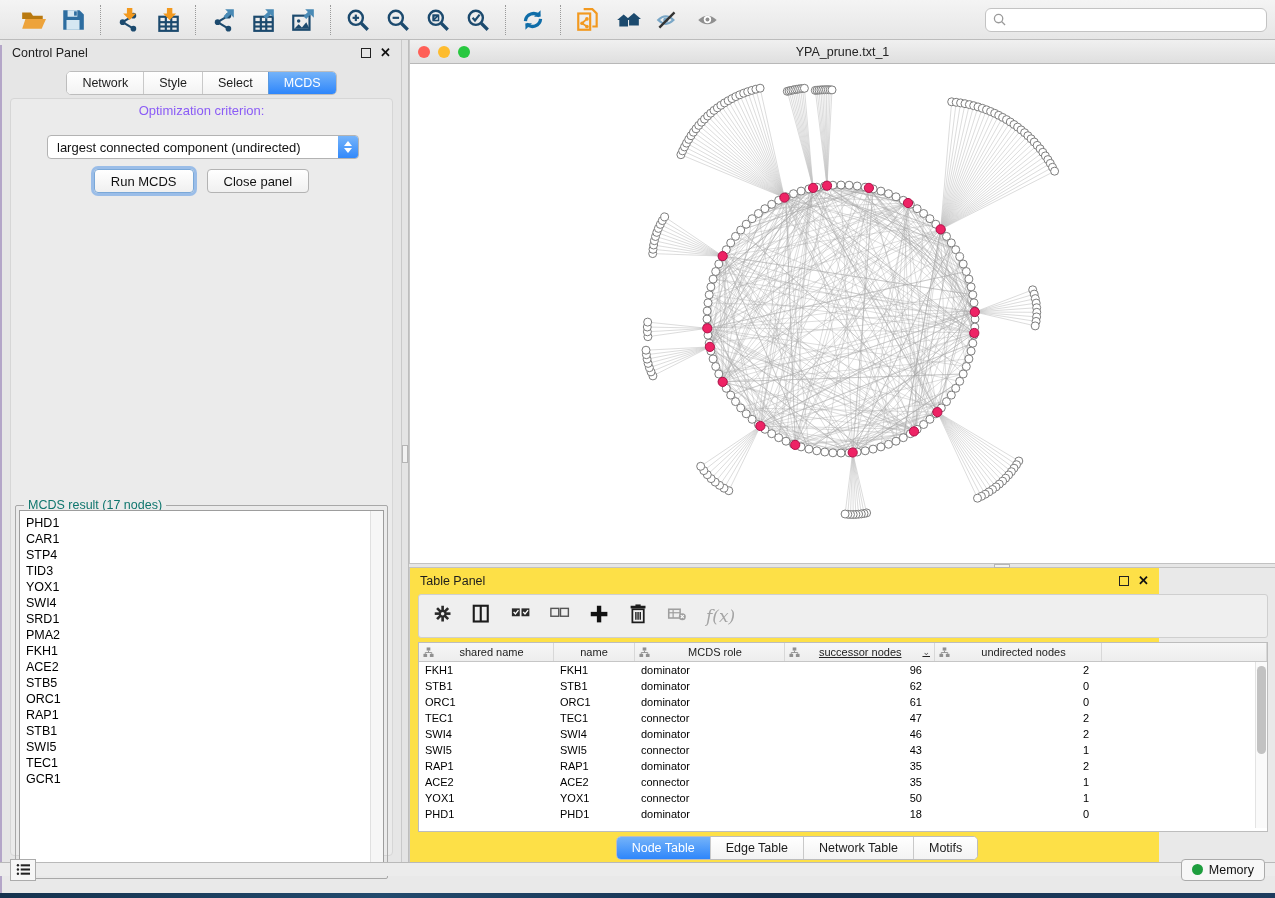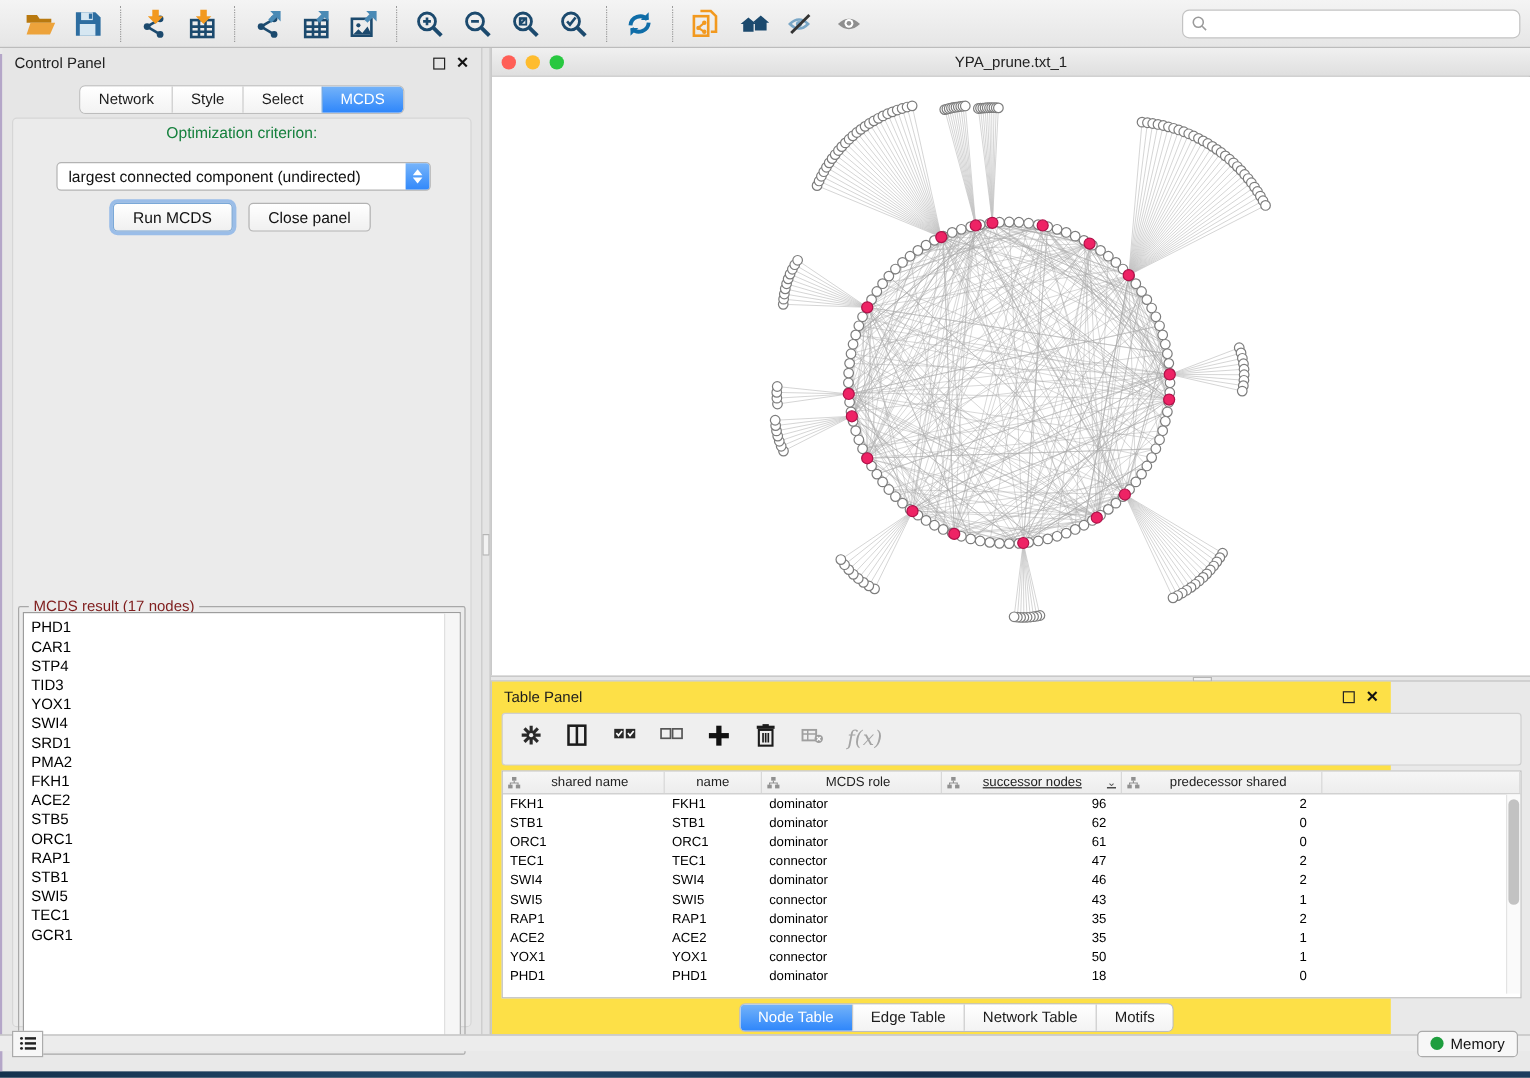--- a/index.html
+++ b/index.html
@@ -29,36 +29,36 @@
   .float-icon { width:10px; height:10px; border:1.5px solid #222; background:transparent; }
   .close-icon { font-size:13px; font-weight:bold; color:#111; line-height:10px; }
   .seg { display:inline-flex; border:1px solid #bdbdbd; border-radius:5px; overflow:hidden;
     background:#fff; font-size:12.5px; }
   .seg .s { padding:4px 15px; border-left:1px solid #c9c9c9; background:linear-gradient(#ffffff,#f3f3f3); color:#1c1c1c; cursor:default; white-space:nowrap; }
   .seg .s:first-child { border-left:none; }
   .seg .s.active { background:linear-gradient(#74b3f9,#2e86fb); color:#fff; border-left-color:#5a9ae0; }
   .cp-tabs { display:flex; justify-content:center; margin-top:5px; }
   .cp-inner { position:absolute; left:8px; top:58px; width:383px; height:758px;
     background:#ebebeb; border:1px solid #d6d6d6; border-radius:4px; }
-  .opt-label { text-align:center; margin-top:4px; font-size:13px; color:#15803d; }
+  .opt-label { text-align:center; margin-top:4px; font-size:13px; color:#8b5cf6; }
   .dropdown { position:absolute; left:36px; top:36px; width:312px; height:24px; background:#fff;
     border:1px solid #b3b3b3; border-radius:4px; display:flex; align-items:center; overflow:hidden; }
   .dropdown .dval { flex:1; font-size:13px; padding-left:9px; color:#111; white-space:nowrap; }
   .dd-stepper { width:20px; height:24px; background:linear-gradient(#79b6fa,#2f87fb); border-radius:0 3px 3px 0;
     display:flex; flex-direction:column; align-items:center; justify-content:center; gap:2px; }
   .dd-up { width:0; height:0; border-left:4px solid transparent; border-right:4px solid transparent; border-bottom:5px solid #fff; }
   .dd-down { width:0; height:0; border-left:4px solid transparent; border-right:4px solid transparent; border-top:5px solid #fff; }
   .btn-row { position:absolute; left:0; top:70px; width:100%; display:flex; justify-content:center; gap:13px; }
   .mac-btn { height:24px; padding:0 16px; background:linear-gradient(#ffffff,#f0f0f0); border:1px solid #b3b3b3;
     border-radius:4px; font-size:13px; color:#111; display:flex; align-items:center; }
   .mac-btn.focused { box-shadow:0 0 0 3px rgba(110,165,230,.65); border-color:#7aa8d8; }
 
   .mcds-fieldset { position:absolute; left:4px; top:406px; width:373px; height:374px;
     border:1px solid #a8a8a8; border-radius:2px; }
-  .mcds-legend { position:absolute; left:8px; top:-8px; background:#ebebeb; padding:0 4px; font-size:12.5px; color:#7f1d1d; }
+  .mcds-legend { position:absolute; left:8px; top:-8px; background:#ebebeb; padding:0 4px; font-size:12.5px; color:#0f766e; }
   .mcds-list { position:absolute; left:3px; top:4px; right:3px; bottom:3px; background:#fff;
     border:1px solid #9d9d9d; overflow:hidden; }
   .mcds-scroll { position:absolute; right:0; top:0; width:13px; height:100%; background:#f6f6f6; border-left:1px solid #e0e0e0; }
   .mcds-items { position:absolute; left:6px; top:4px; right:16px; }
   .mcds-item { font-size:12.5px; line-height:16px; color:#000; }
 
   
   .vsplitter { position:absolute; left:401px; top:40px; width:8px; height:822px; background:#e4e4e4;
     border-left:1px solid #c9c9c9; border-right:1px solid #bdbdbd; }
   .vgrip { position:absolute; left:0px; top:405px; width:6px; height:18px; background:#f2f2f2; border:1px solid #b5b5b5; }
@@ -752,21 +752,21 @@
             <span class="th-label">successor nodes</span>
             <span class="sort">⌄</span>
           </div>
           <div class="th" style="width: 167px;">
             <svg width="11" height="11" viewBox="0 0 12 12">
               <rect x="4" y="0.5" width="4" height="3.4" fill="#909090"></rect>
               <rect x="0.5" y="7.5" width="4" height="3.4" fill="#909090"></rect>
               <rect x="7.5" y="7.5" width="4" height="3.4" fill="#909090"></rect>
               <path d="M6 4v2M2.5 7.5V6h7v1.5" stroke="#909090" fill="none"></path>
             </svg>
-            <span class="th-label">predecessor shared</span>
+            <span class="th-label">undirected nodes</span>
           </div>
           <div class="th" style="flex: 1 1 0%;"></div>
         </div>
       <div class="tbody" id="tbody">
           <div class="trow">
             <div class="td" style="width: 135px;">FKH1</div>
             <div class="td" style="width: 81px;">FKH1</div>
             <div class="td" style="width: 150px;">dominator</div>
             <div class="td num" style="width: 150px;">96</div>
             <div class="td num" style="width: 167px;">2</div>

